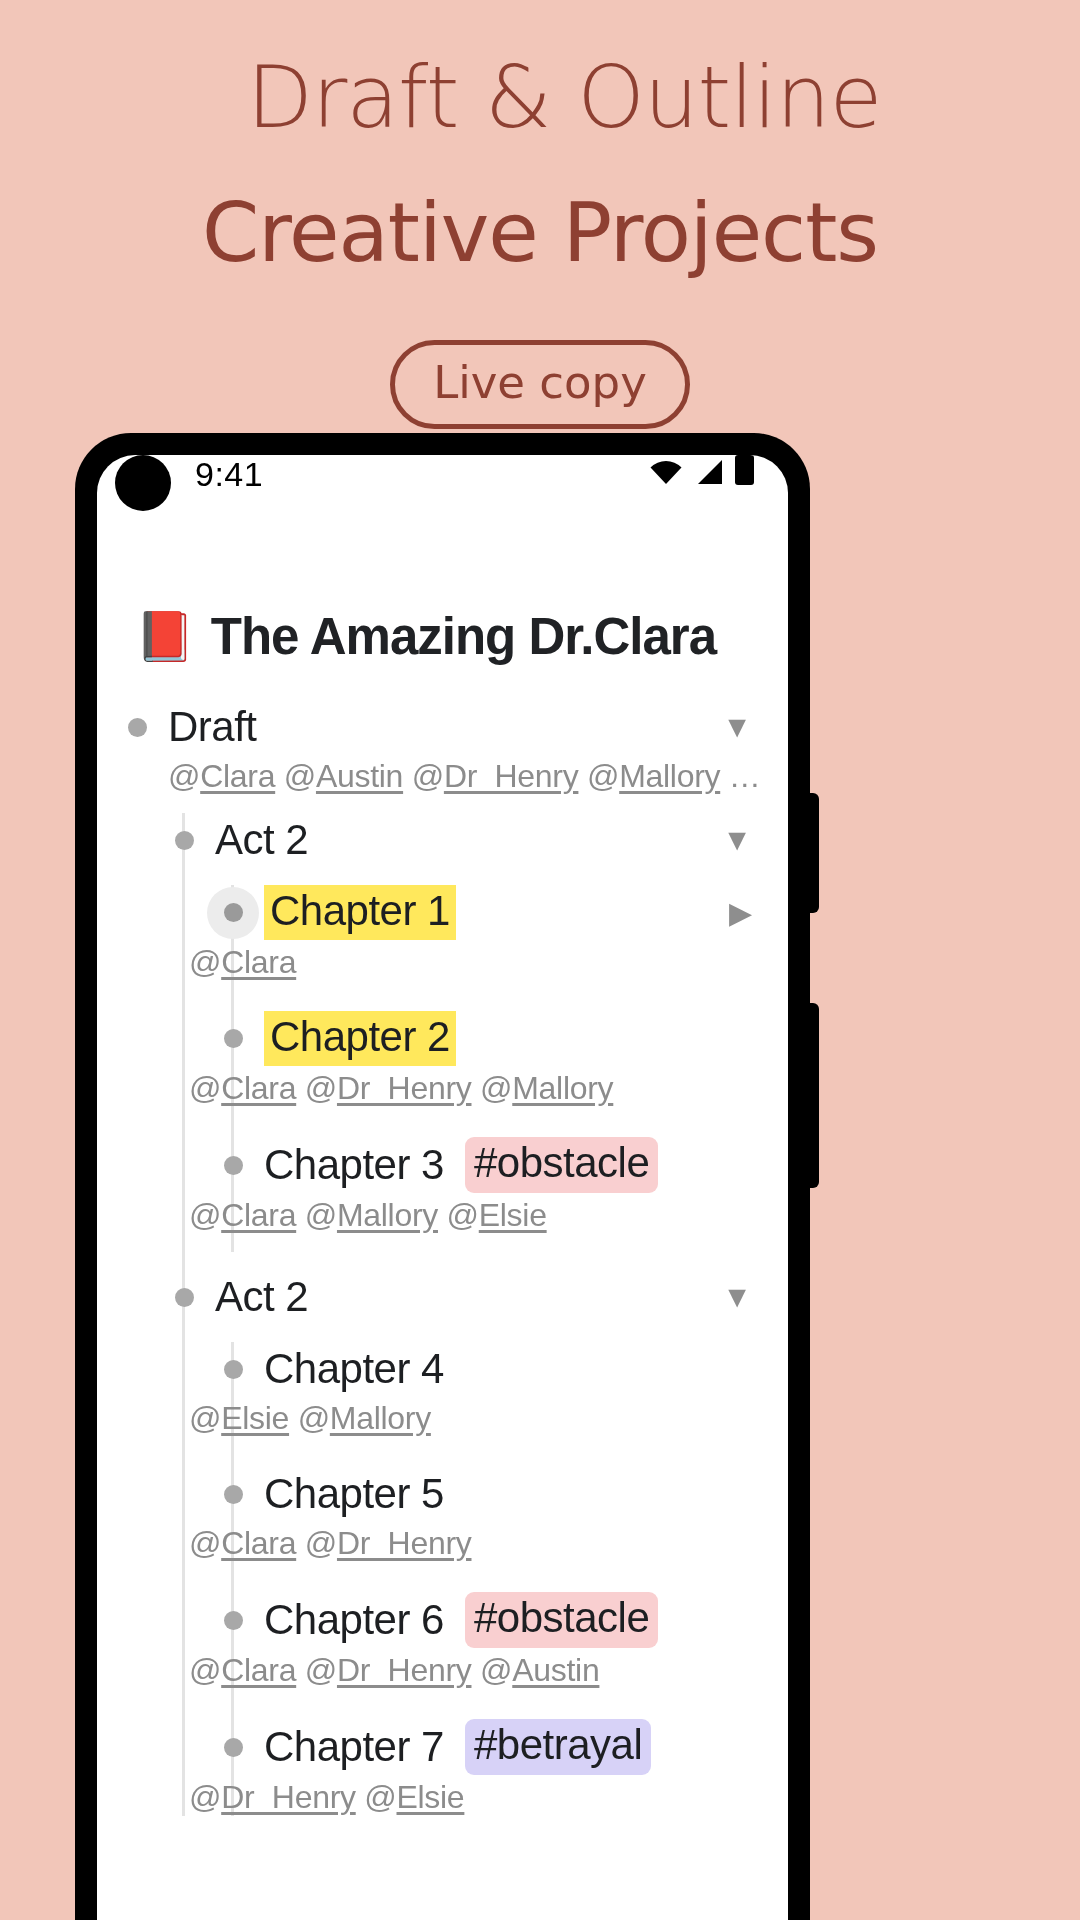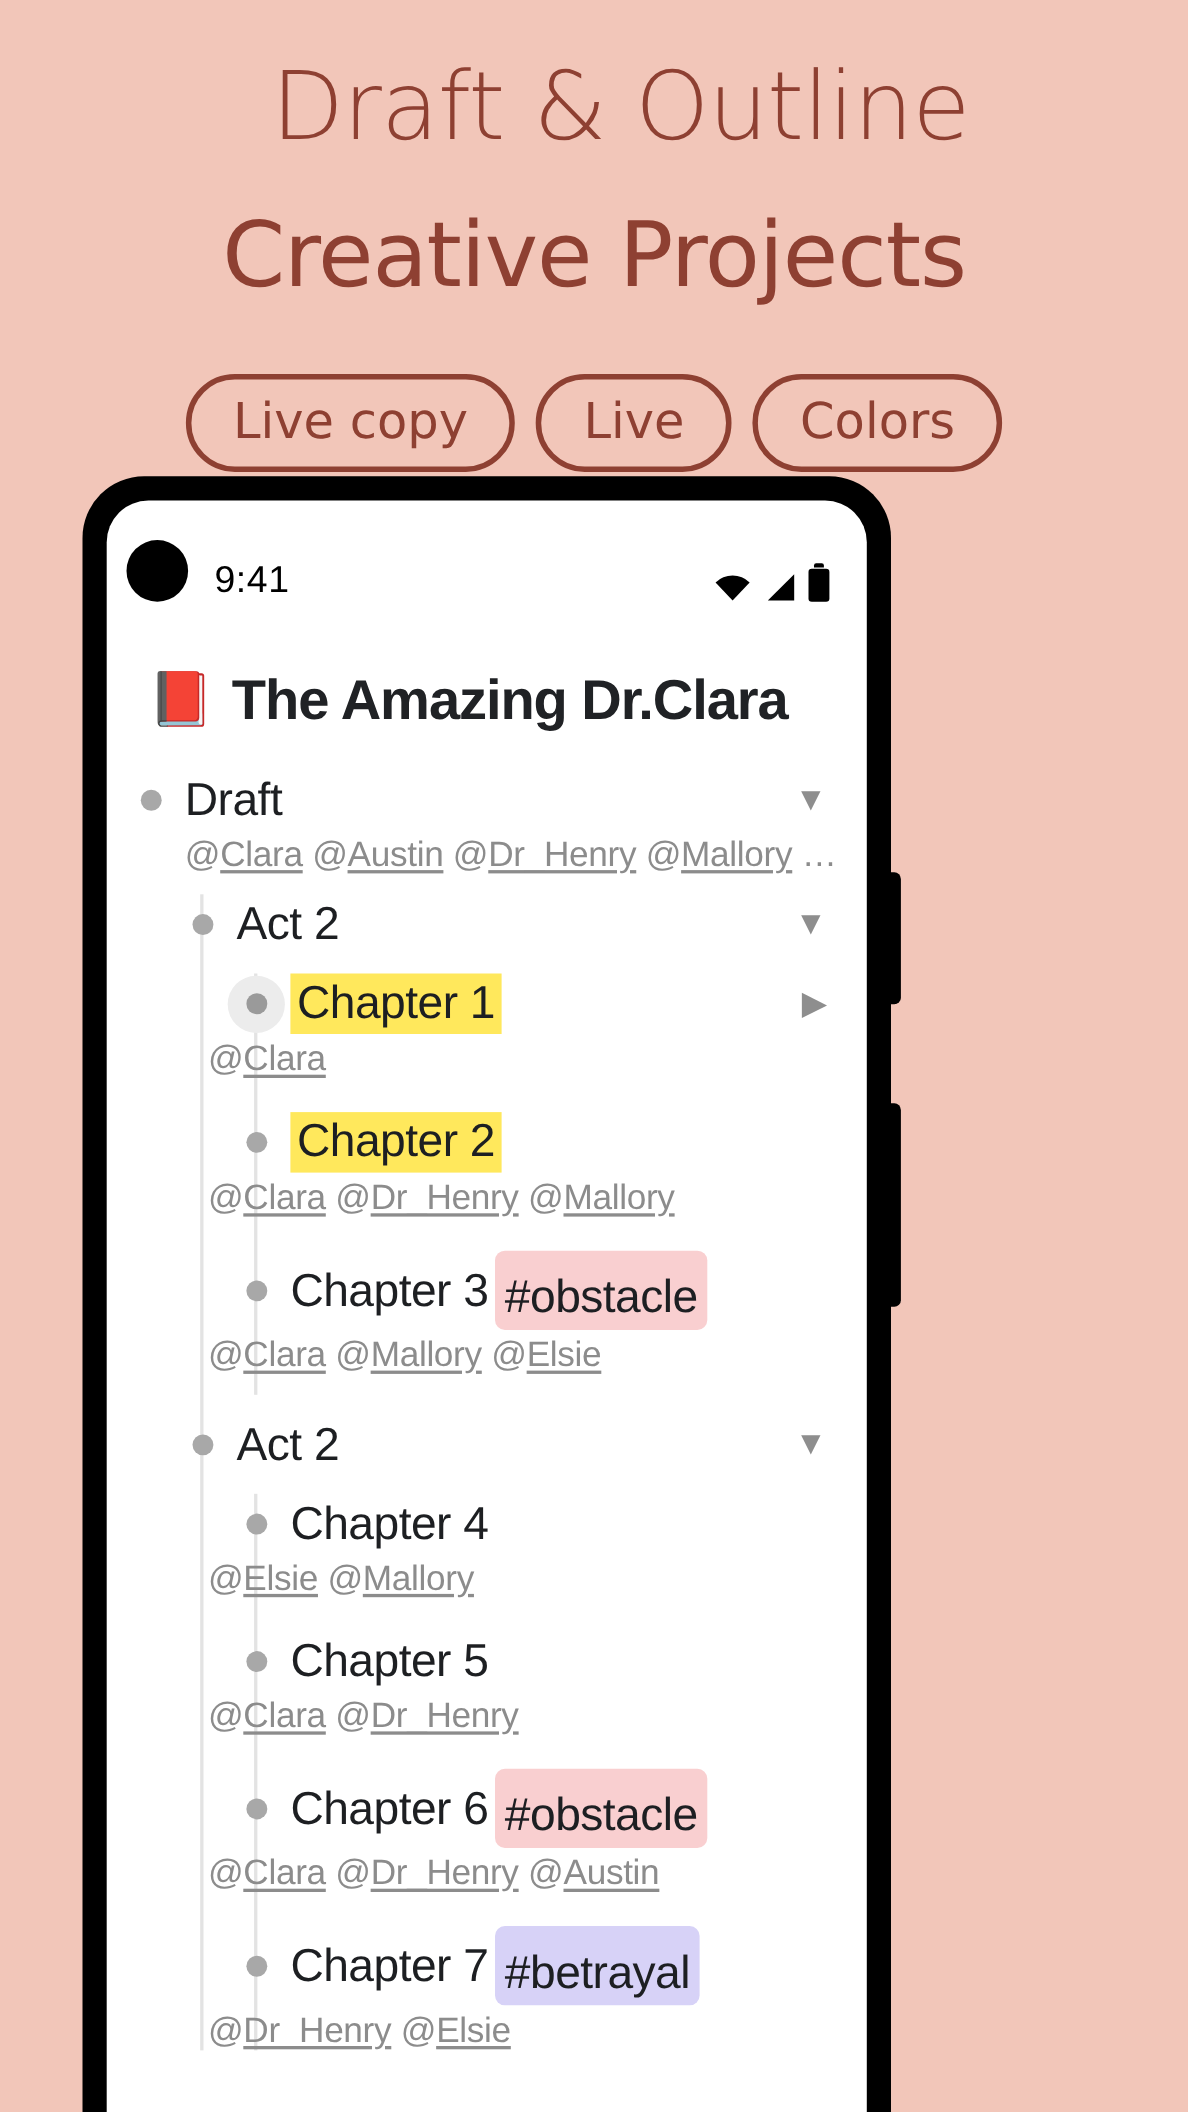--- a/index.html
+++ b/index.html
@@ -33,20 +33,21 @@
     margin-top:48px;
     letter-spacing:-1px;
     line-height:1.05;
   }
   .pill-row{
     display:flex;
     justify-content:center;
     align-items:center;
     gap:19px;
     margin-top:64px;
+    flex-direction:column;
   }
   .pill{
     border:5px solid #8e4032;
     border-radius:60px;
     color:#8e4032;
     font-size:45px;
     font-family:"DejaVu Sans", sans-serif;
     padding:15px 38px 19px;
     line-height:1;
     background:transparent;
@@ -80,21 +81,21 @@
     background:#fff;
     border-radius:38px 38px 0 0;
     overflow:hidden;
     position:relative;
   }
 
   
   .statusbar{
     height:92px;
     display:flex;
-    align-items:flex-end;
+    align-items:flex-start;
     padding:0 34px 0 18px;
     position:relative;
   }
   .punch{
     width:56px; height:56px;
     border-radius:50%;
     background:#000;
     flex:0 0 auto;
   }
   .clock{
@@ -175,23 +176,23 @@
     white-space:nowrap;
     letter-spacing:-0.5px;
   }
   .node-label.hl{
     background:#ffe85c;
     padding:2px 6px 5px;
   }
   .tagchip{
     font-size:42px;
     color:#1d1f22;
-    padding:18px 9px 6px;
+    padding:2px 9px 6px;
     border-radius:9px;
-    margin-left:6px;
+    margin-left:21px;
     letter-spacing:-0.5px;
     white-space:nowrap;
   }
   .tag-obstacle{ background:#f9cfd0; }
   .tag-betrayal{ background:#d7d2f7; }
 
   .caret{
     margin-left:auto;
     margin-right:36px;
     color:#8e8e8e;

